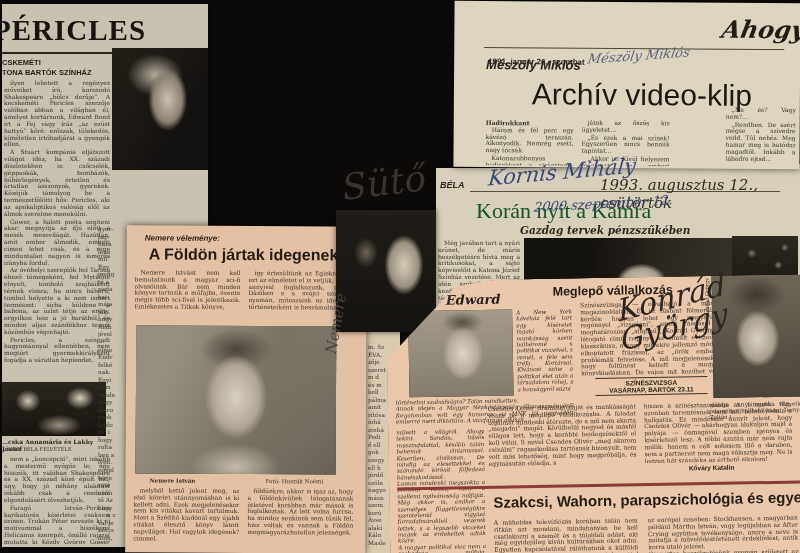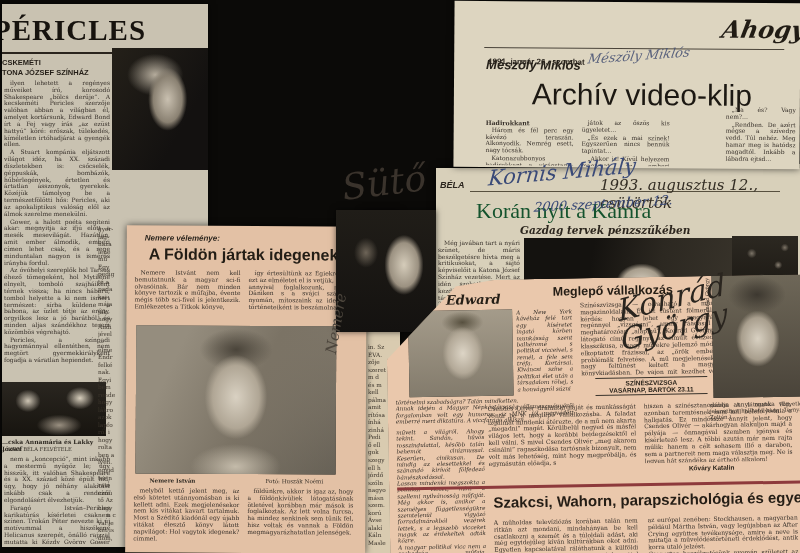--- a/index.html
+++ b/index.html
@@ -29,21 +29,21 @@
 </style>
 </head>
 <body>
 
 <div class="stage">
 
   <div class="paper" style="left:2px;top:4px;width:206px;height:543px;background:#c9c2b1;z-index:1;overflow:hidden;">
     <div class="abs h-pericles" style="left:-9px;top:10px;">PÉRICLES</div>
     <div class="abs" style="left:0;top:48px;width:112px;height:2px;background:#2a241d;"></div>
     <div class="abs pre" style="left:0;top:54px;font-family:'Liberation Sans',sans-serif;font-weight:bold;font-size:7.5px;line-height:1.3;color:#241e17;">CSKEMÉTI
-TONA JÓZSEF SZÍNHÁZ</div>
+TONA BARTÓK SZÍNHÁZ</div>
     <div class="abs news" style="left:2px;top:76px;width:106px;height:300px;overflow:hidden;">
       <p>ilyen lehetett a regényes műveiket író, korosodó Shakespeare „bölcs derűje”. A kecskeméti Pericles szerzője valóban abban a világban él, amelyet kortársunk, Edward Bond írt a Fej vagy írás „az ezüst hattyú” köré: erőszak, tülekedés, kíméletlen irtóhadjárat a gyengék ellen.</p>
       <p>A Stuart kompánia eljátszott világot idéz, ha XX. századi díszletekben is: csőcselék, géppuskák, bombázók, hűbérlegények, értetlen és ártatlan asszonyok, gyerekek. Közéjük támolyog be a természetfölötti hős: Pericles, aki az apokaliptikus valóság elől az álmok szerelme menekülni.</p>
       <p>Gower, a halott poéta segíteni akar: megnyitja az ifjú előtt a mesék mesevilágát. Hazátlan, amit ember álmodik, emberi címen lehet csak, és a rege minduntalan nagyon is ismerős irányba fordul.</p>
       <p>Az óvóhelyi szereplők hol Tarsus éhező tömegeként, hol Mytiléne elnyelt, tomboló szajháiként térnek vissza; ha nincs háború, tombol helyette a ki nem ismert természet: sírba küldene a babona, az üzlet tétje az erény, orgyilkos lesz a jó barátból, és minden aljas szándékhoz terem közömbös végrehajtó.</p>
       <p>Pericles, a színpadi hagyománnyal ellentétben, nem megtört gyermekkirályként fogadja a váratlan hepiendet.</p>
     </div>
 
     <div class="photo" style="left:110px;top:44px;width:96px;height:122px;
          background-image:radial-gradient(ellipse 26px 42px at 58% 42%,#c9c0b0 0%,#8a8172 55%,rgba(0,0,0,0) 75%),

